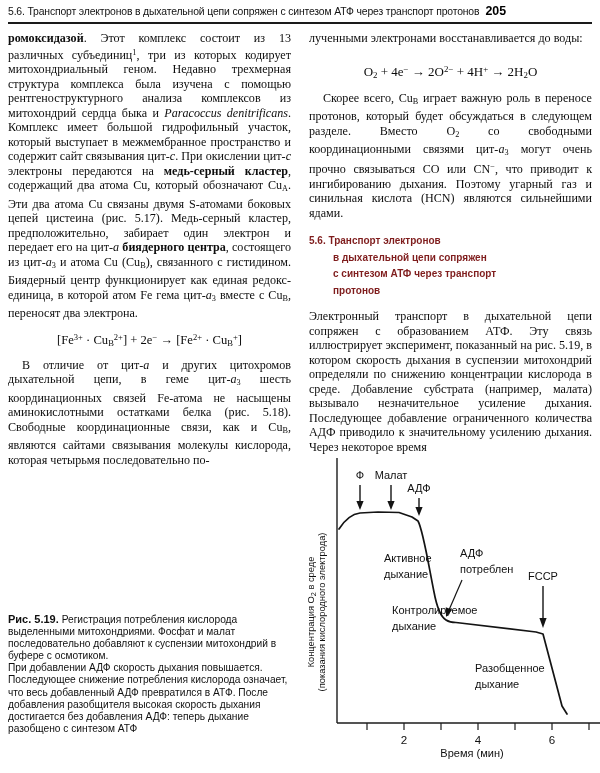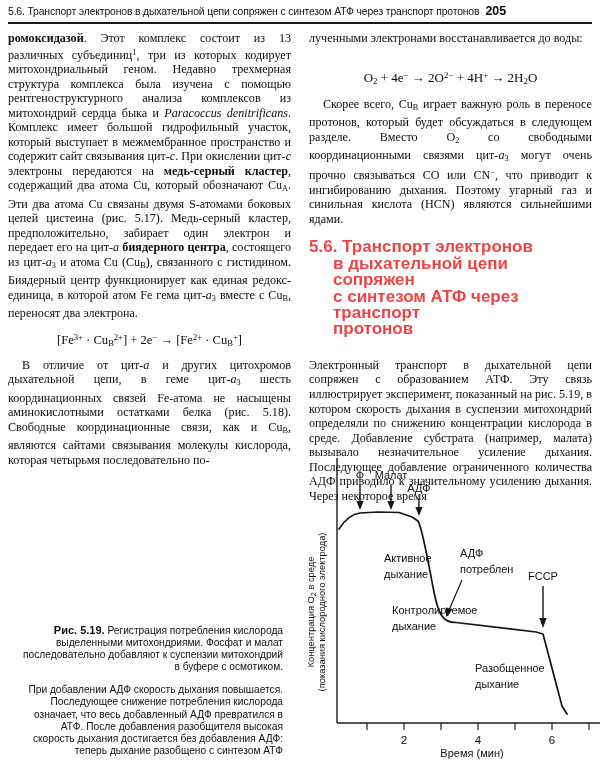--- a/index.html
+++ b/index.html
@@ -75,39 +75,39 @@
   p.body.indent { text-indent: 14px; }
 
   .eqn {
     margin: 9px 0 7px 0;
     text-align: center;
     font-size: 12.6px;
     line-height: 15px;
     white-space: nowrap;
   }
   .eqn-right {
-    margin: 22px 0 8px 0;
+    margin: 16px 0 8px 0;
     text-align: center;
     font-size: 13px;
     line-height: 15px;
     white-space: nowrap;
   }
   sub { font-size: 0.68em; vertical-align: -0.22em; }
   sup { font-size: 0.68em; vertical-align: 0.48em; }
   i { font-style: italic; }
   b { font-weight: bold; }
 
   
   #section-heading {
-    margin: 13px 0 20px 0;
+    margin: 13px 0 10px 0;
     font-family: "Liberation Sans", sans-serif;
     font-weight: bold;
-    font-size: 17px;
+    font-size: 10px;
     line-height: 16.4px;
-    color: #ef4444;
+    color: #7f1d1d;
   }
   #section-heading .hl2,
   #section-heading .hl3,
   #section-heading .hl4 { display: block; padding-left: 24px; }
   #section-heading .hl1 { display: block; }
 
   
   #figure-caption {
     position: absolute;
     left: 8px;
@@ -115,21 +115,21 @@
     width: 286px;
     font-family: "Liberation Sans", sans-serif;
     font-size: 10.2px;
     line-height: 12.1px;
     color: #101010;
   }
   #figure-caption .cap-num {
     font-weight: bold;
     font-size: 11px;
   }
-  #figure-caption p { margin: 11px; text-align: right; }
+  #figure-caption p { margin: 0; }
   #figure-caption p.cap-2 { margin-top: 0px; }
 
   
   #chart {
     position: absolute;
     left: 300px;
     top: 452px;
     width: 300px;
     height: 321px;
   }

